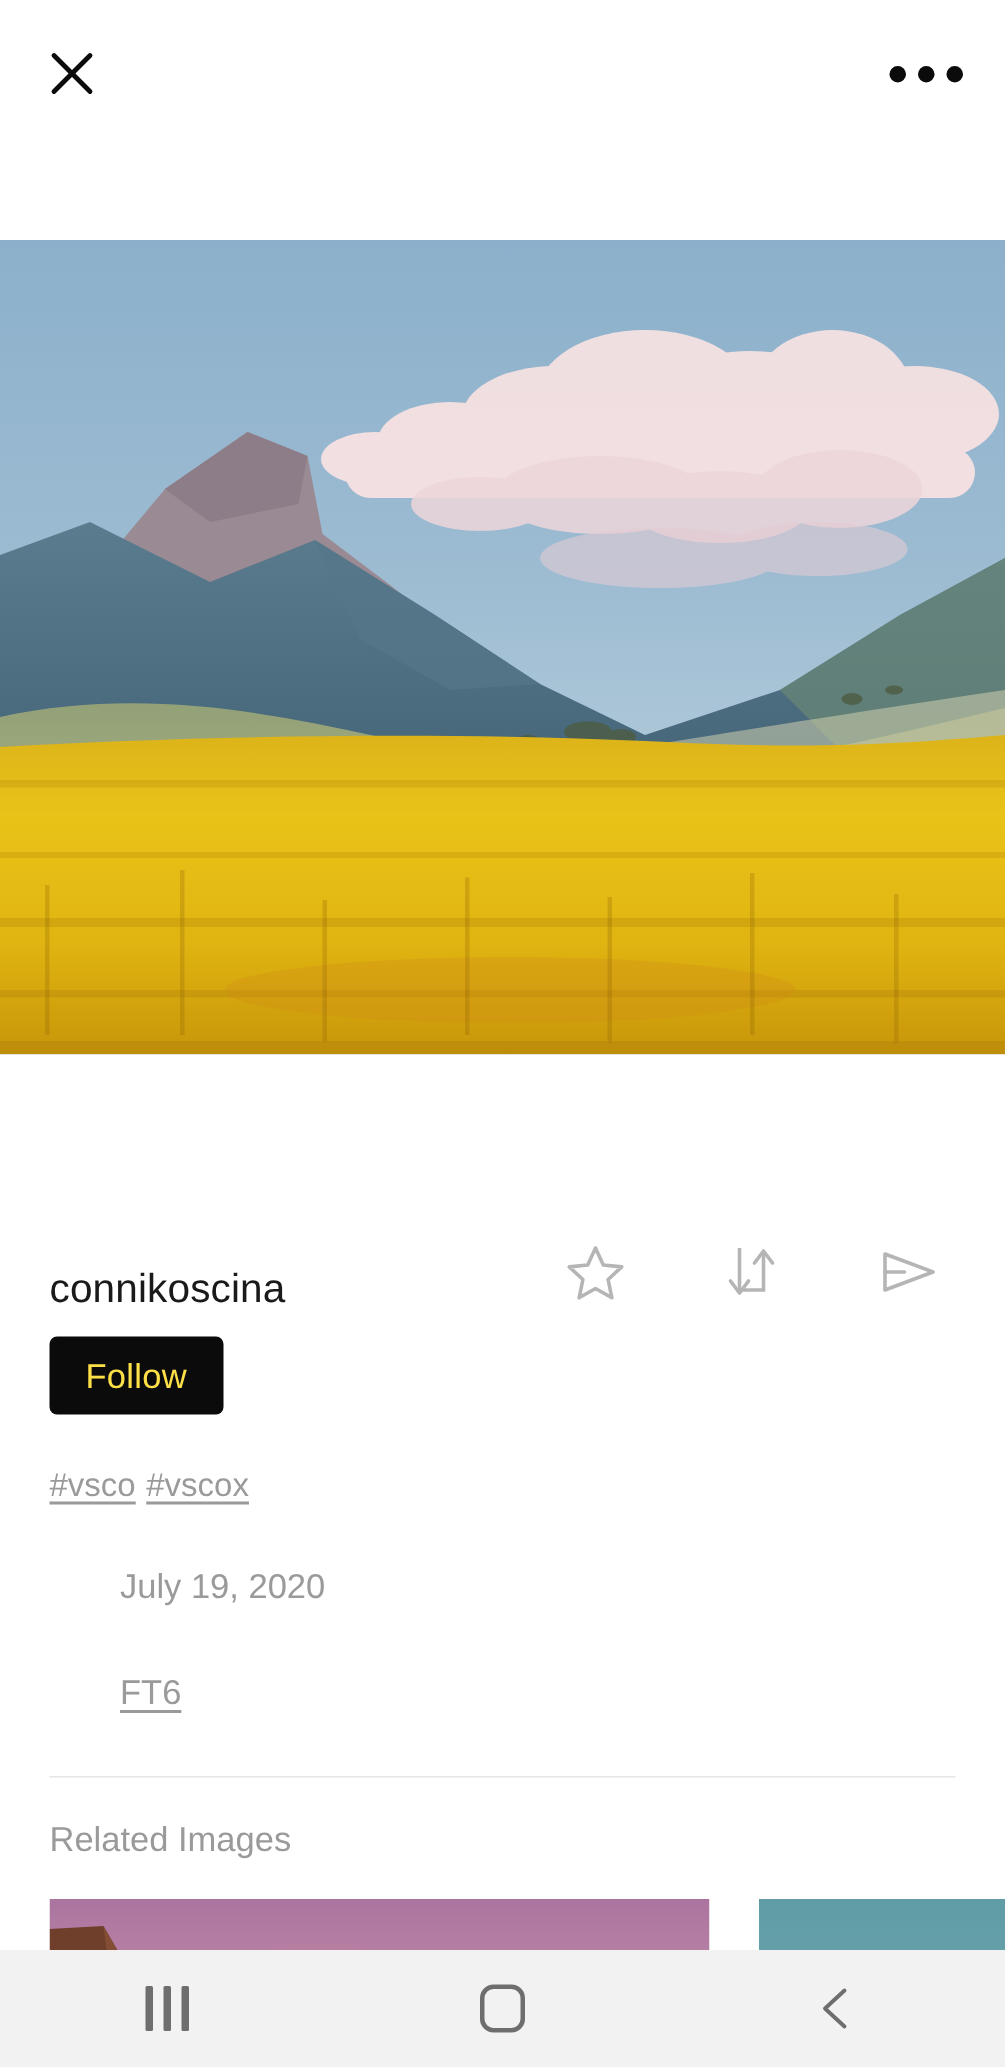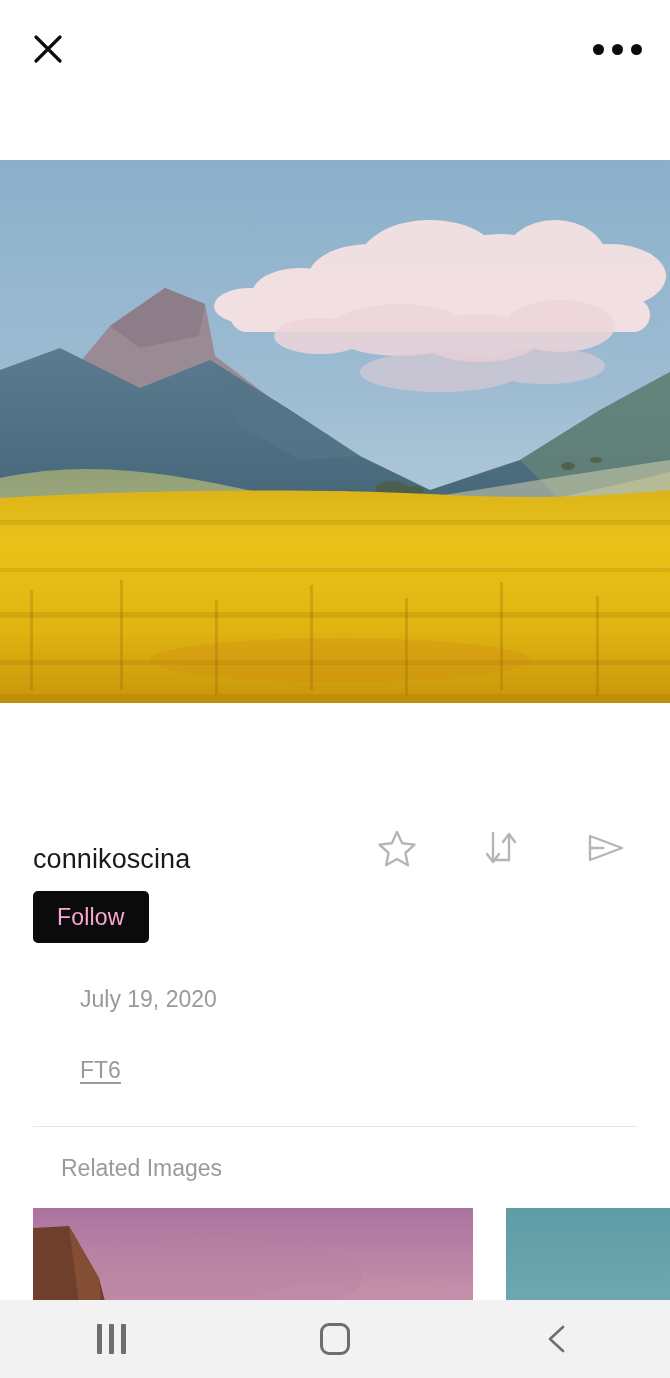--- a/index.html
+++ b/index.html
@@ -90,21 +90,21 @@
     margin-right: 10px;
   }
   .action-icon { display: block; }
 
   .follow-wrap { padding: 18px 33px 0 33px; }
   .follow-btn {
     display: inline-flex;
     align-items: center;
     justify-content: center;
     background: #0b0b0b;
-    color: #f9a8d4;
+    color: #fde047;
     border: none;
     border-radius: 5px;
     height: 52px;
     padding: 0 24px;
     font-size: 23px;
     font-family: "Liberation Sans", sans-serif;
     font-weight: 400;
     cursor: pointer;
     letter-spacing: 0.2px;
   }
@@ -146,21 +146,20 @@
     margin: 44px 33px 0 33px;
     height: 1px;
     background: #e6e6e6;
   }
 
   .related-title {
     padding: 30px 33px 0 33px;
     font-size: 23px;
     color: #9a9a9a;
     line-height: 1;
-    margin-left: 28px;
   }
 
   .related-strip {
     margin-top: 28px;
     padding-left: 33px;
     display: flex;
     gap: 33px;
     overflow: hidden;
     height: 120px;
   }
@@ -345,20 +344,23 @@
             <line x1="7" y1="22" x2="20" y2="22" stroke="#b5b5b5" stroke-width="2.4" stroke-linecap="round"></line>
           </svg>
         </button>
       </div>
     </div>
 
     <div class="follow-wrap">
       <button class="follow-btn">Follow</button>
     </div>
 
+    <div class="tags">
+      <span class="tag">#vsco</span><span class="tag">#vscox</span>
+    </div>
 
     <div class="date-row">
       <span class="date-text">July 19, 2020</span>
       <span class="preset-link">FT6</span>
     </div>
 
     <div class="divider"></div>
 
     <div class="related-title">Related Images</div>
 

